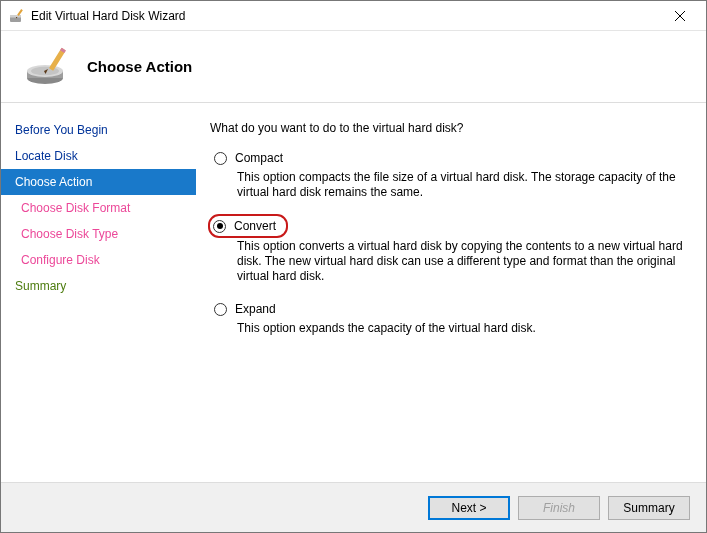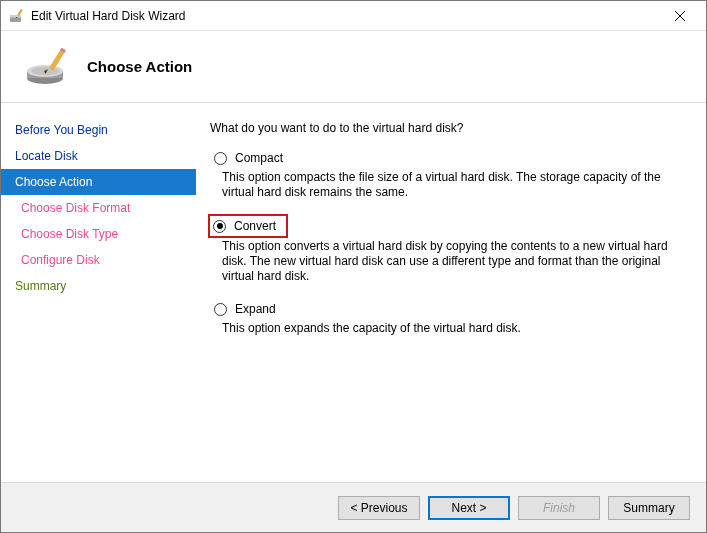--- a/index.html
+++ b/index.html
@@ -117,20 +117,21 @@
       align-items: center;
       gap: 8px;
       padding: 2px 4px;
       width: fit-content;
       position: relative;
     }
     .option-head.highlighted {
       outline: 2px solid #c81919;
       outline-offset: 0;
       padding: 3px 10px 3px 3px;
+      border-radius: 9px;
     }
     .radio {
       width: 13px;
       height: 13px;
       border: 1px solid #333;
       border-radius: 50%;
       display: inline-flex;
       align-items: center;
       justify-content: center;
       background: #fff;
@@ -138,21 +139,21 @@
     .radio .dot {
       width: 6px;
       height: 6px;
       background: #000;
       border-radius: 50%;
     }
     .option-label {
       color: #000;
     }
     .option-desc {
-      margin-left: 12px;
+      margin-left: 27px;
       margin-top: 3px;
       color: #000;
       line-height: 15px;
     }
     .footer {
       height: 50px;
       border-top: 1px solid #ddd;
       display: flex;
       align-items: center;
       justify-content: flex-end;
@@ -254,19 +255,18 @@
         <div class="option-head">
           <span class="radio"></span>
           <span class="option-label">Expand</span>
         </div>
         <div class="option-desc">This option expands the capacity of the virtual hard disk.</div>
       </div>
     </div>
   </div>
 
   <div class="footer">
-    <button class="btn">&lt; Previous</button>
     <button class="btn default">Next &gt;</button>
     <button class="btn" disabled="">Finish</button>
     <button class="btn">Summary</button>
   </div>
 
 </div>
 
 </body></html>

